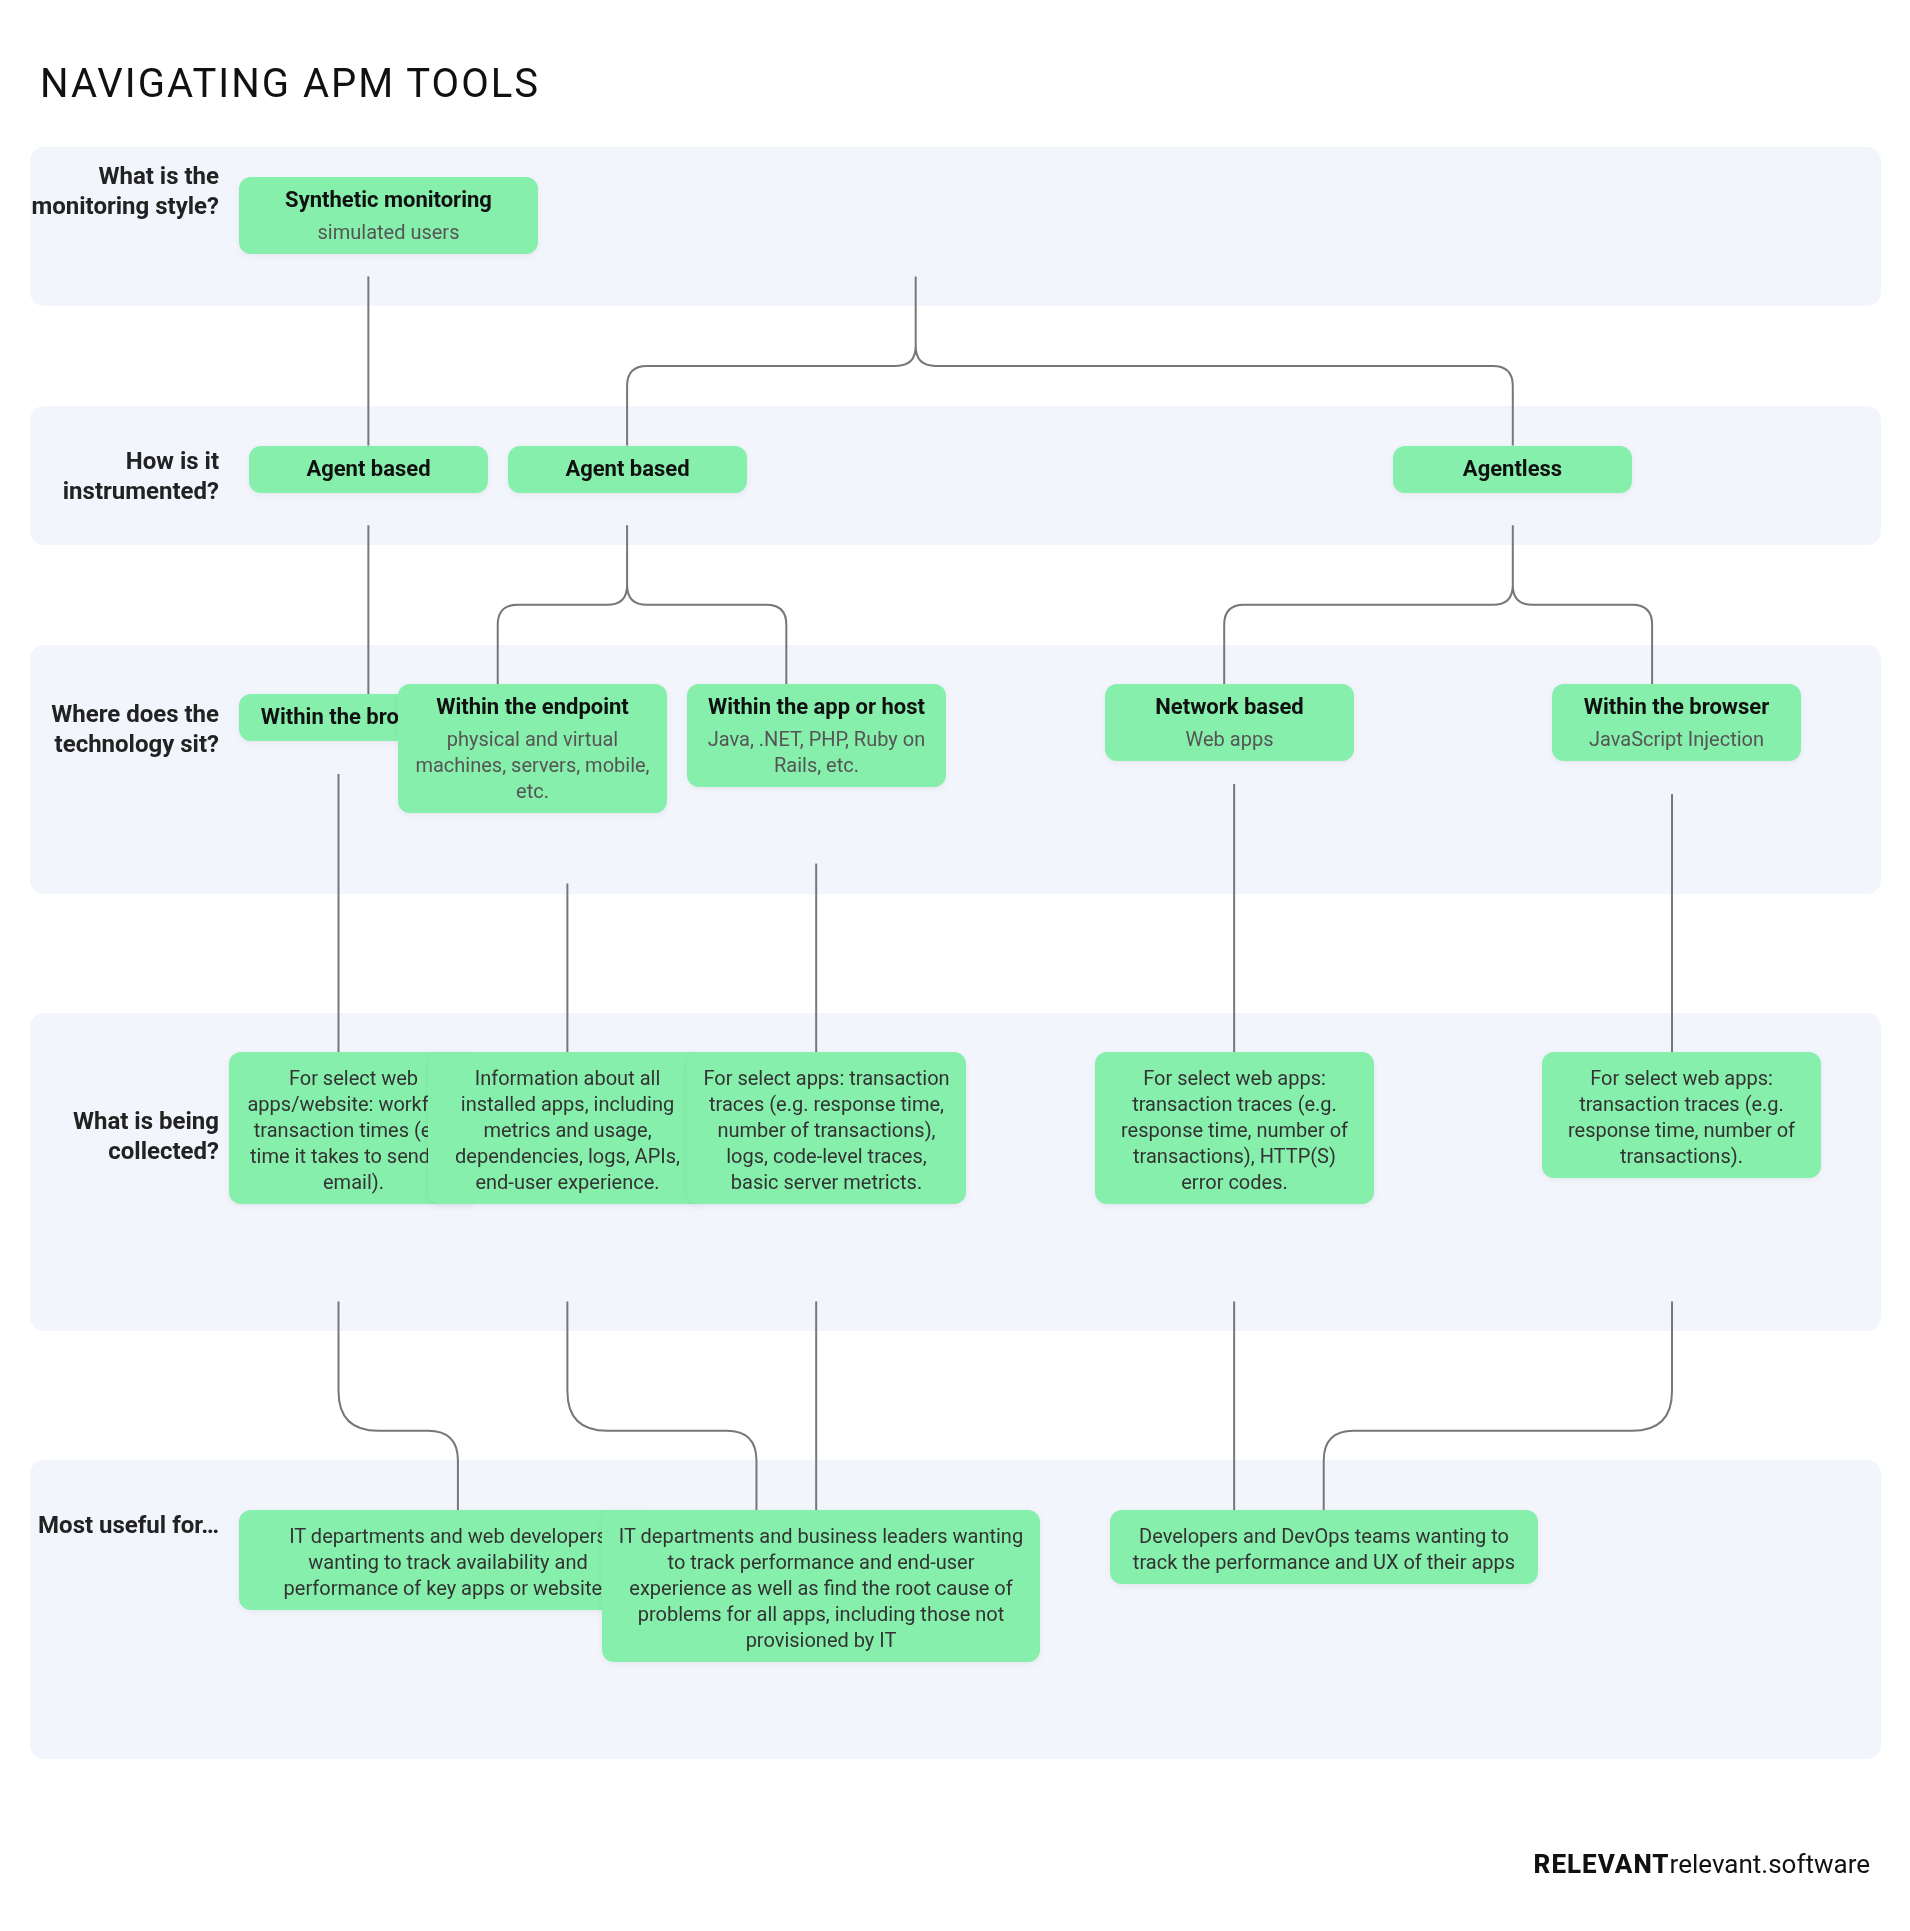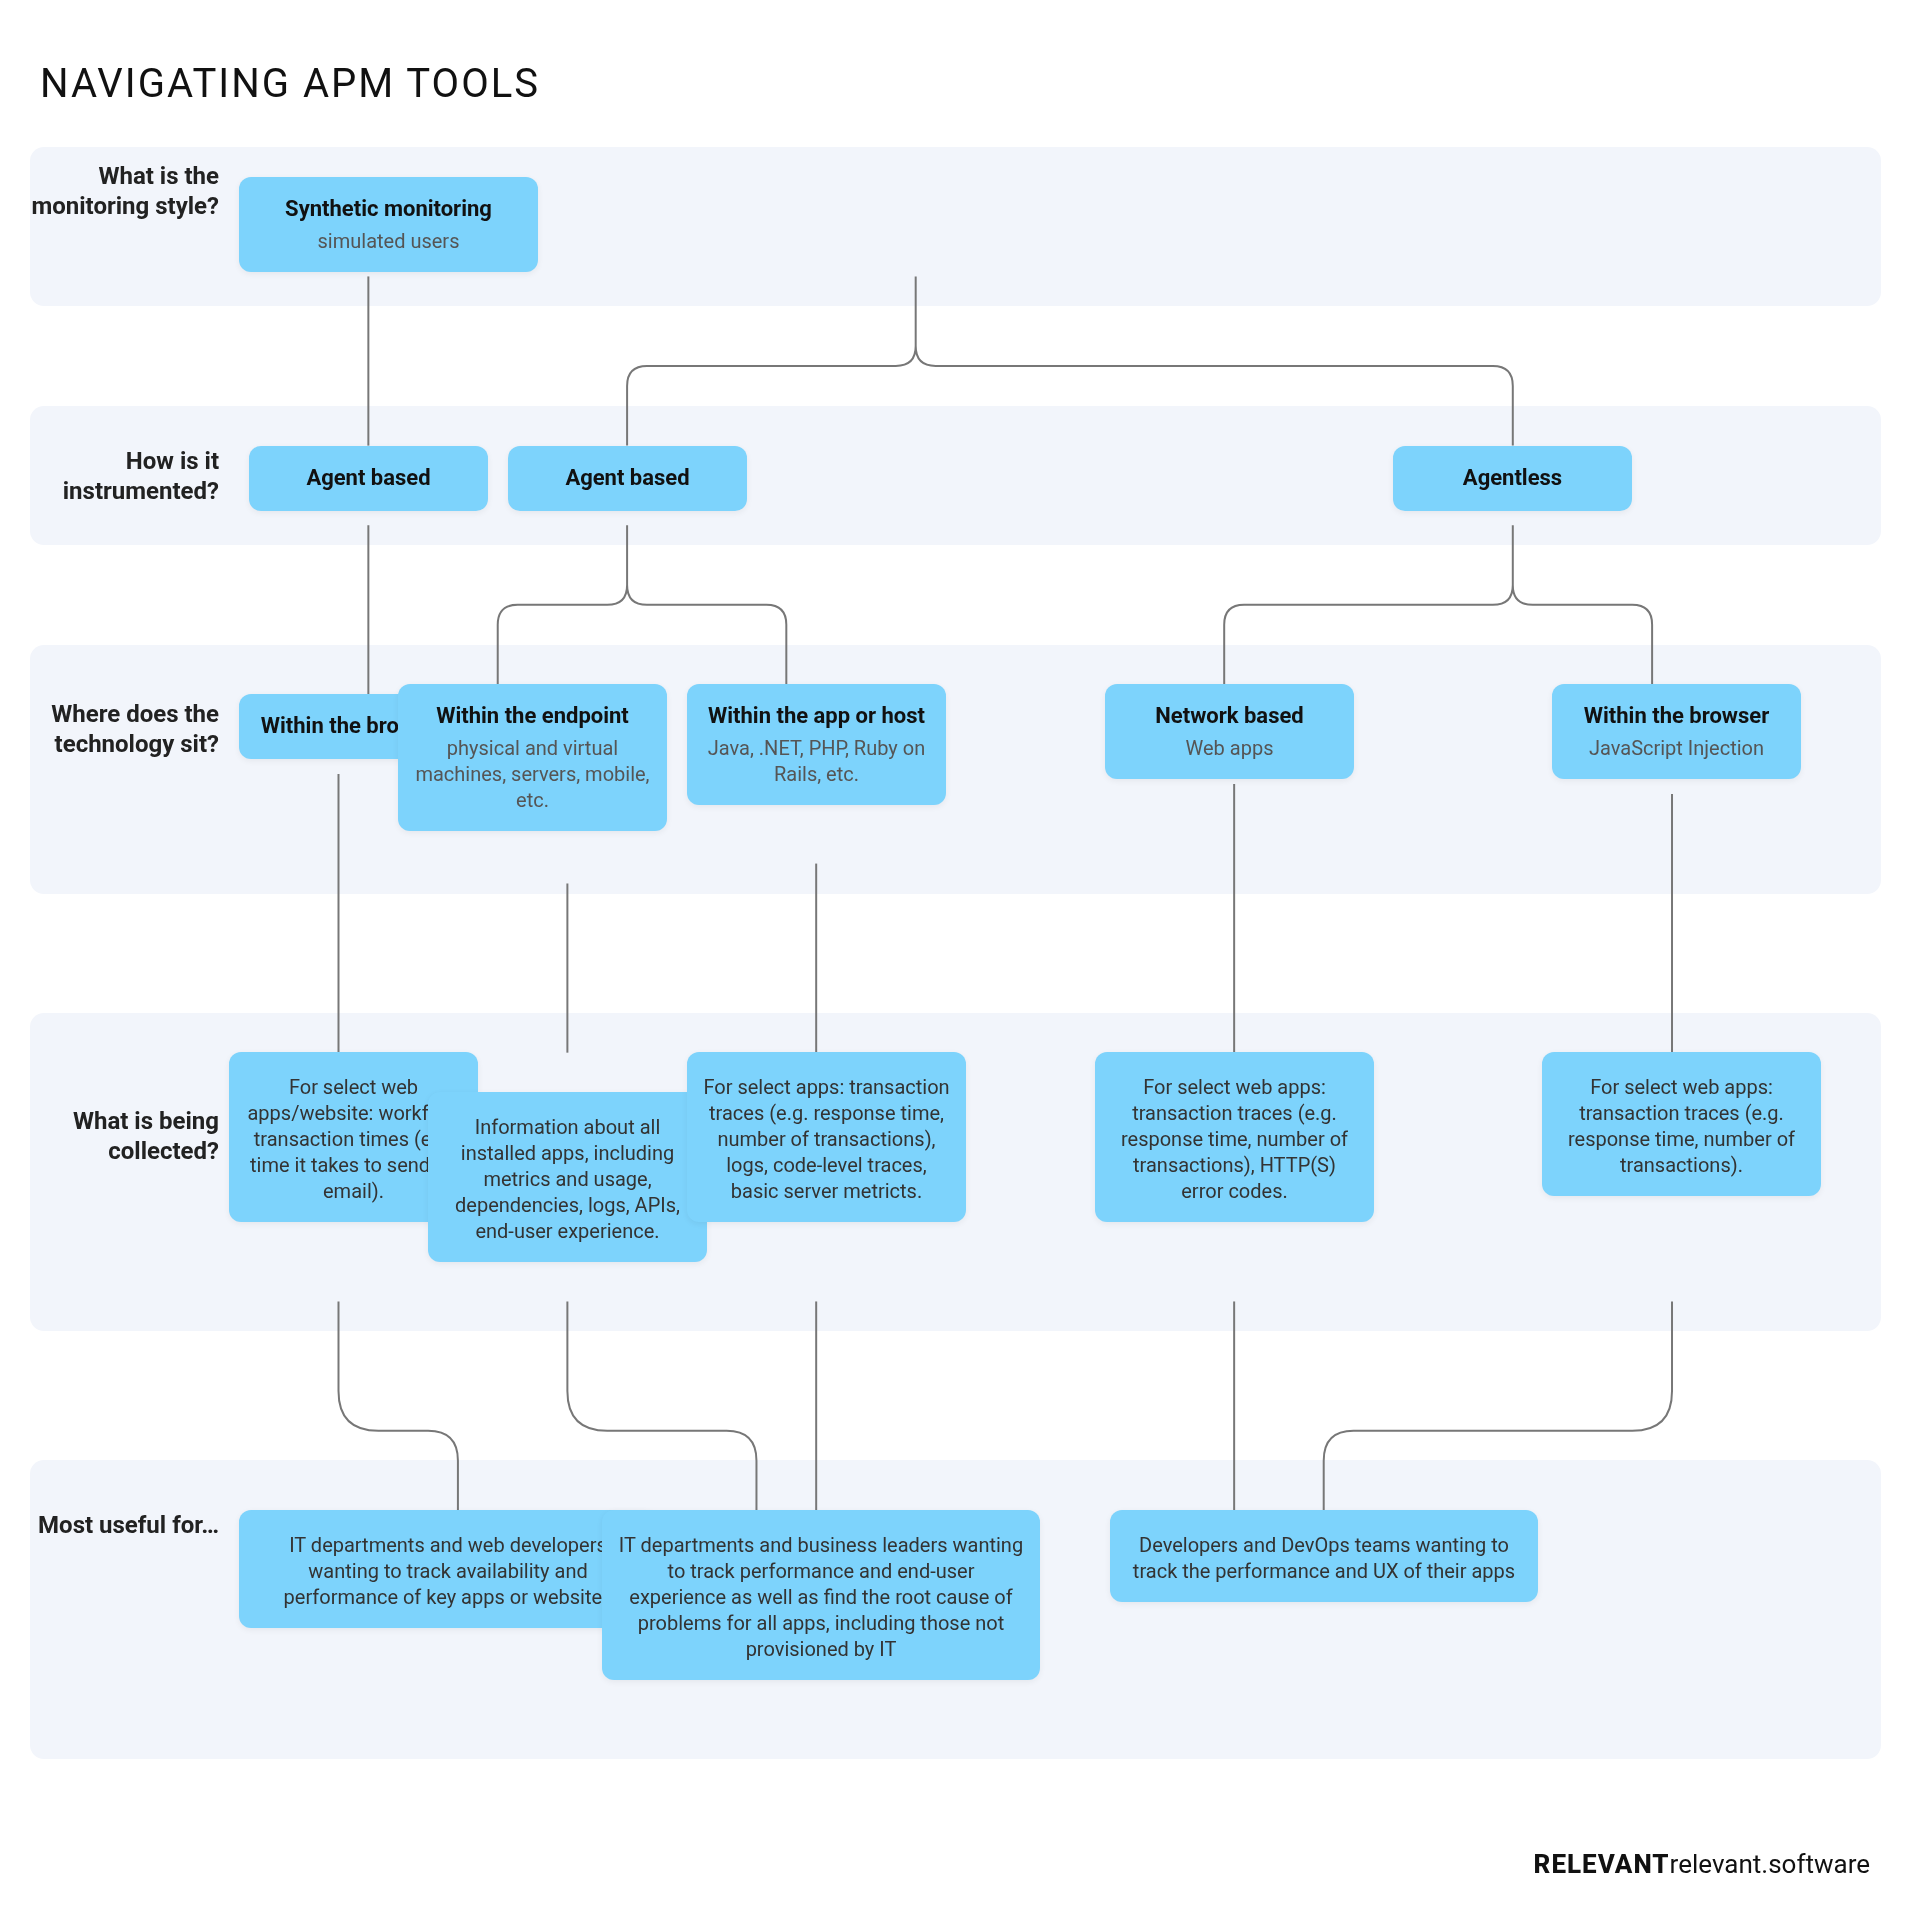--- a/index.html
+++ b/index.html
@@ -37,24 +37,24 @@
     width: 189px;
     text-align: right;
     font-size: 24px;
     font-weight: 700;
     color: #222;
     line-height: 1.25;
   }
   
   .node {
     position: absolute;
-    background: #7dd3fc;
+    background: #86efac;
     border-radius: 12px;
     box-shadow: 0 2px 6px rgba(0,0,0,0.06);
-    padding: 18px 16px;
+    padding: 9px 16px;
     text-align: center;
   }
   .node .t {
     font-size: 22px;
     font-weight: 700;
     line-height: 1.3;
     color: #111;
     display: block;
   }
   .node .s {
@@ -182,21 +182,21 @@
     <span class="s">Web apps</span>
   </div>
   <div class="node" style="left:1522px; top:537px; width:249px;">
     <span class="t">Within the browser</span>
     <span class="s">JavaScript Injection</span>
   </div>
 
   <div class="node textonly" style="left:199px; top:905px; width:249px;">
     <span class="s">For select web apps/website: workflow transaction times (e.g. time it takes to send an email).</span>
   </div>
-  <div class="node textonly" style="left:398px; top:905px; width:279px;margin-top:40px;">
+  <div class="node textonly" style="left:398px; top:905px; width:279px;">
     <span class="s">Information about all installed apps, including metrics and usage, dependencies, logs, APIs, end-user experience.</span>
   </div>
   <div class="node textonly" style="left:657px; top:905px; width:279px;">
     <span class="s">For select apps: transaction traces (e.g. response time, number of transactions), logs, code-level traces, basic server metricts.</span>
   </div>
   <div class="node textonly" style="left:1065px; top:905px; width:279px;">
     <span class="s">For select web apps: transaction traces (e.g. response time, number of transactions), HTTP(S) error codes.</span>
   </div>
   <div class="node textonly" style="left:1512px; top:905px; width:279px;">
     <span class="s">For select web apps: transaction traces (e.g. response time, number of transactions).</span>

